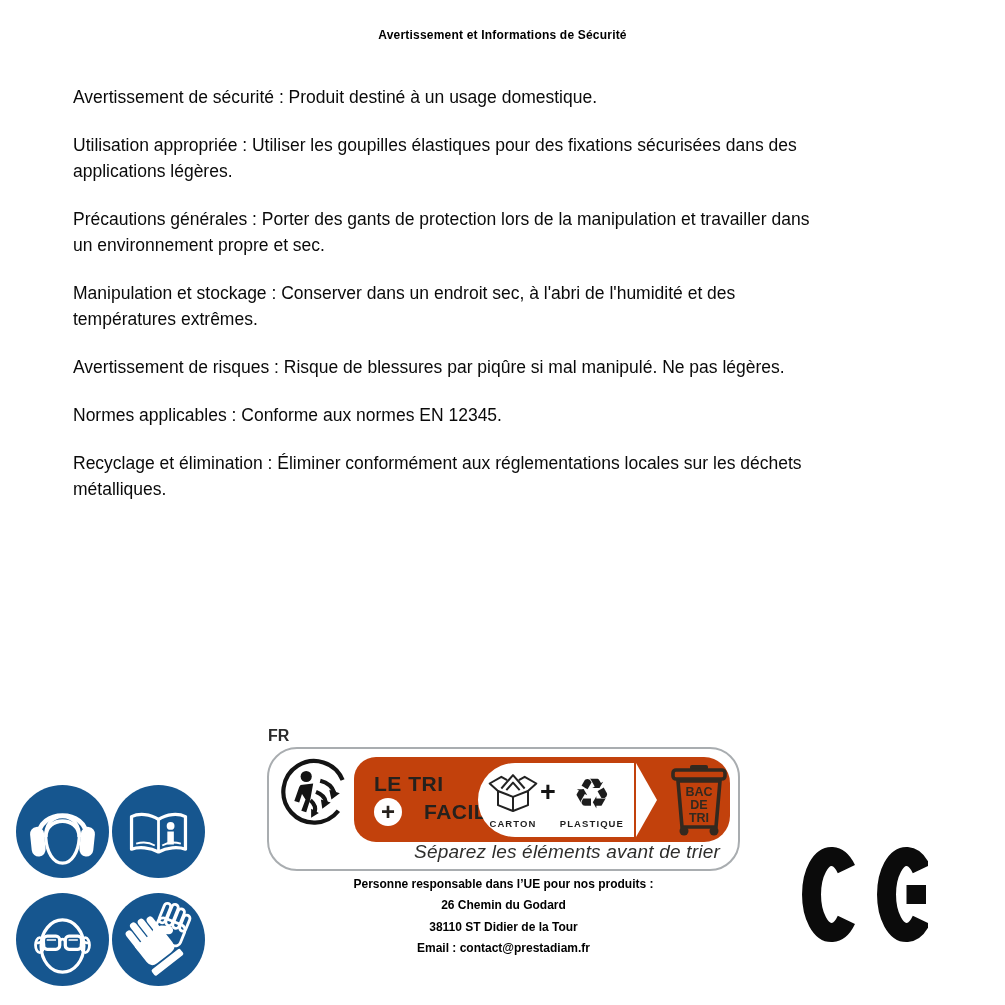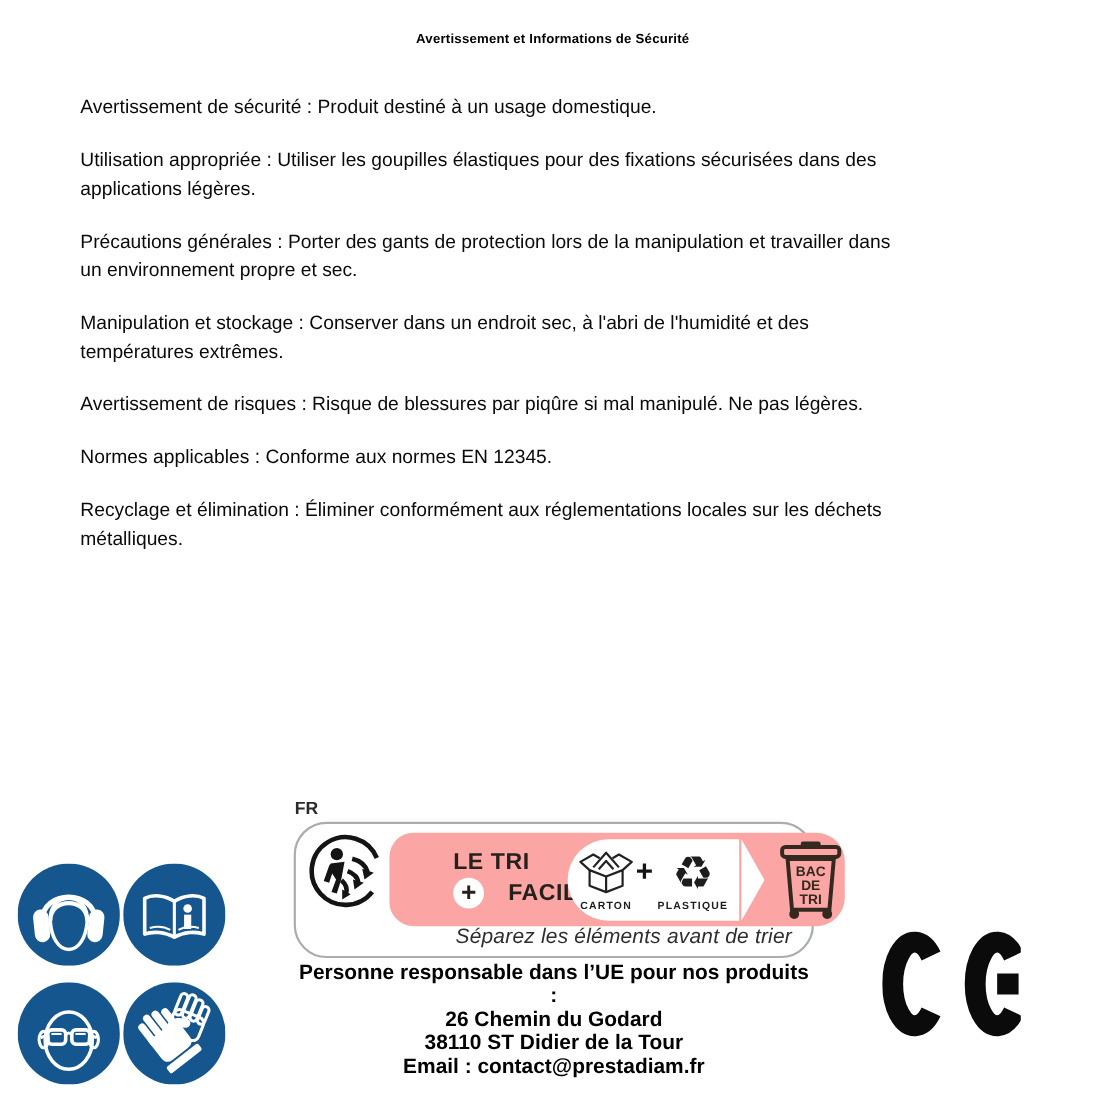--- a/index.html
+++ b/index.html
@@ -59,21 +59,21 @@
   .bin{margin-left:34px;width:62px;height:72px;}
   .bin svg{display:block;width:62px;height:72px;}
   .bin text{font-weight:bold;font-family:"Liberation Sans","DejaVu Sans",sans-serif;}
   .tagline{
     position:absolute;right:18px;top:92px;font-size:19px;font-style:italic;
     font-weight:500;color:#2e2e2c;letter-spacing:.2px;
   }
   
   .address{
     position:absolute;left:267px;top:874px;width:473px;text-align:center;
-    font-weight:bold;font-size:19px;line-height:21.3px;color:#000;
+    font-weight:bold;font-size:12px;line-height:21.3px;color:#000;
   }
   
   .ce{position:absolute;left:802px;top:846px;width:126px;height:98px;}
   .ce svg{display:block;width:126px;height:98px;}
 </style>
 </head>
 <body>
 
 <div class="page">
 
@@ -166,21 +166,21 @@
           <path d="M28,37 L46,35 L42,57 L36,76 L29,74 L35,58 L30,50 L26,62 L19,60 L26,40 Z" fill="#141414"></path>
           <path d="M56,31 Q72,35 76,48" fill="none" stroke="#141414" stroke-width="6"></path>
           <path d="M69,44 L84,49 L72,58 Z" fill="#141414"></path>
           <path d="M50,47 Q63,52 64,62" fill="none" stroke="#141414" stroke-width="6"></path>
           <path d="M57,58 L71,62 L59,71 Z" fill="#141414"></path>
           <path d="M42,59 Q51,67 48,76" fill="none" stroke="#141414" stroke-width="6"></path>
           <path d="M43,71 L54,77 L43,84 Z" fill="#141414"></path>
         </svg>
       </span>
 
-      <div class="yellow-band" style="background:#fca5a5;padding-left:38px;">
+      <div class="yellow-band" style="background:#c2410c;">
         <div class="letri">
           <div class="l1">LE TRI</div>
           <div class="facile-row">
             <span class="plus-circle">
                 <span>+</span>
               </span>
             <span class="l2">FACILE</span>
           </div>
         </div>
 

